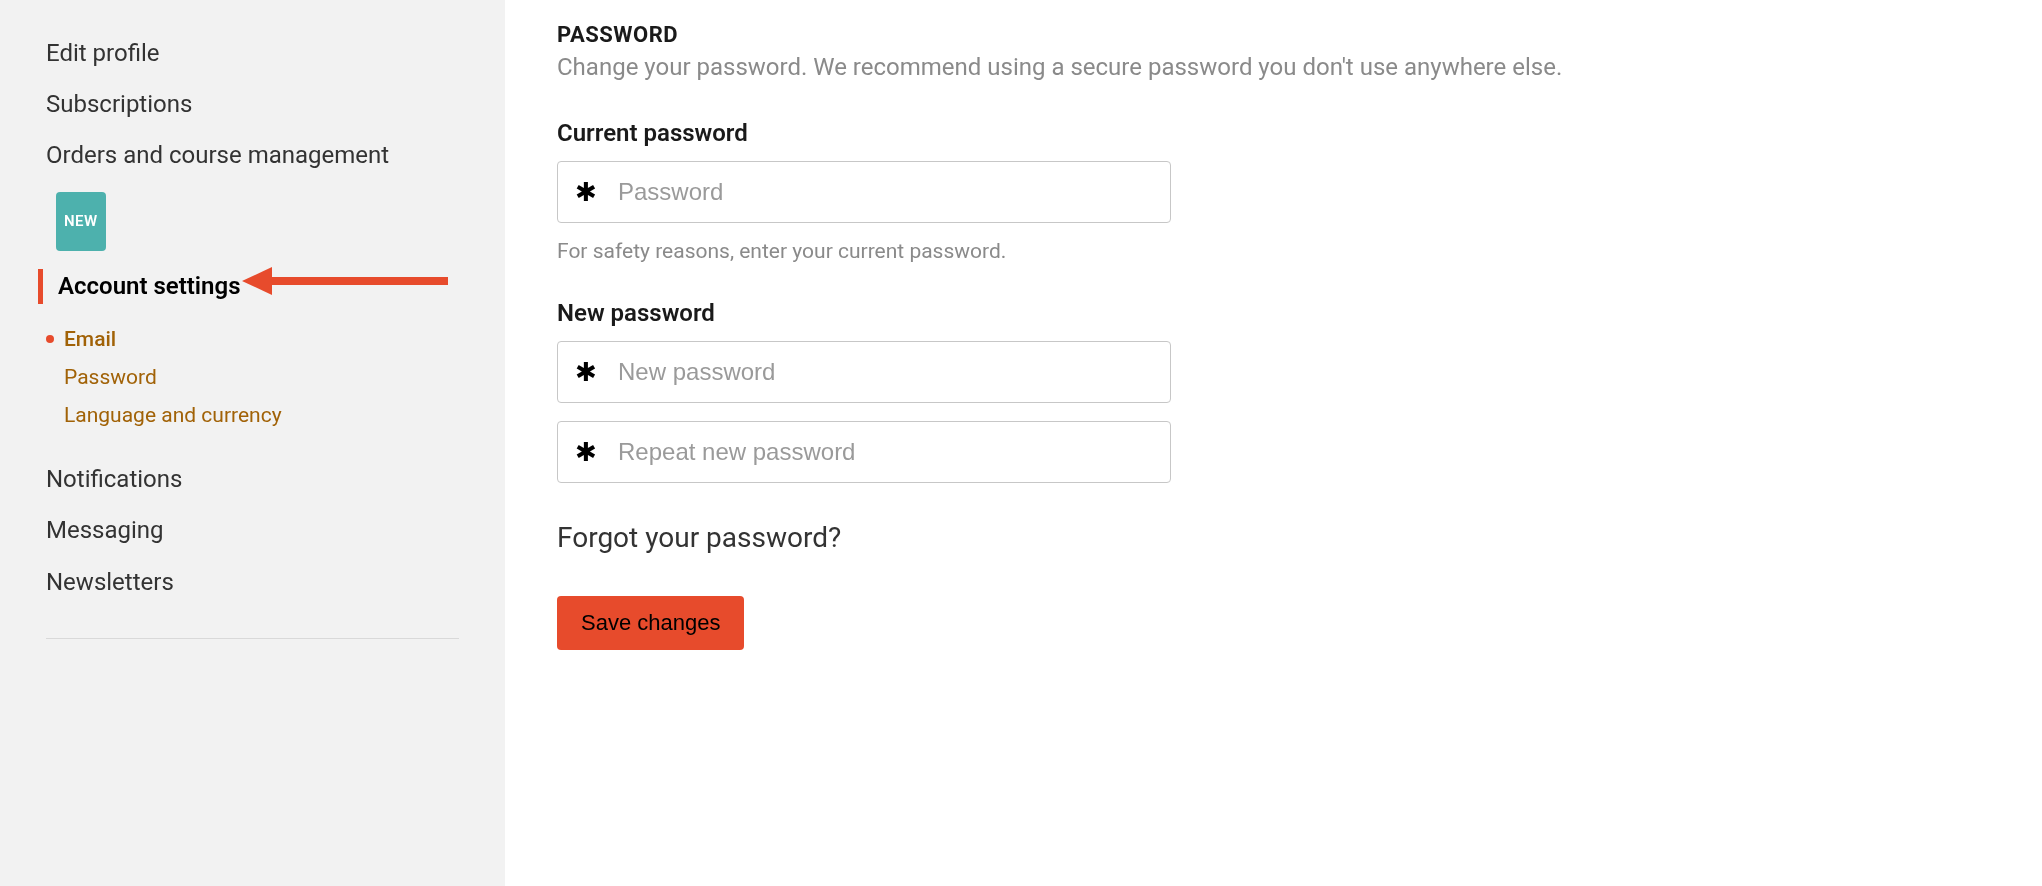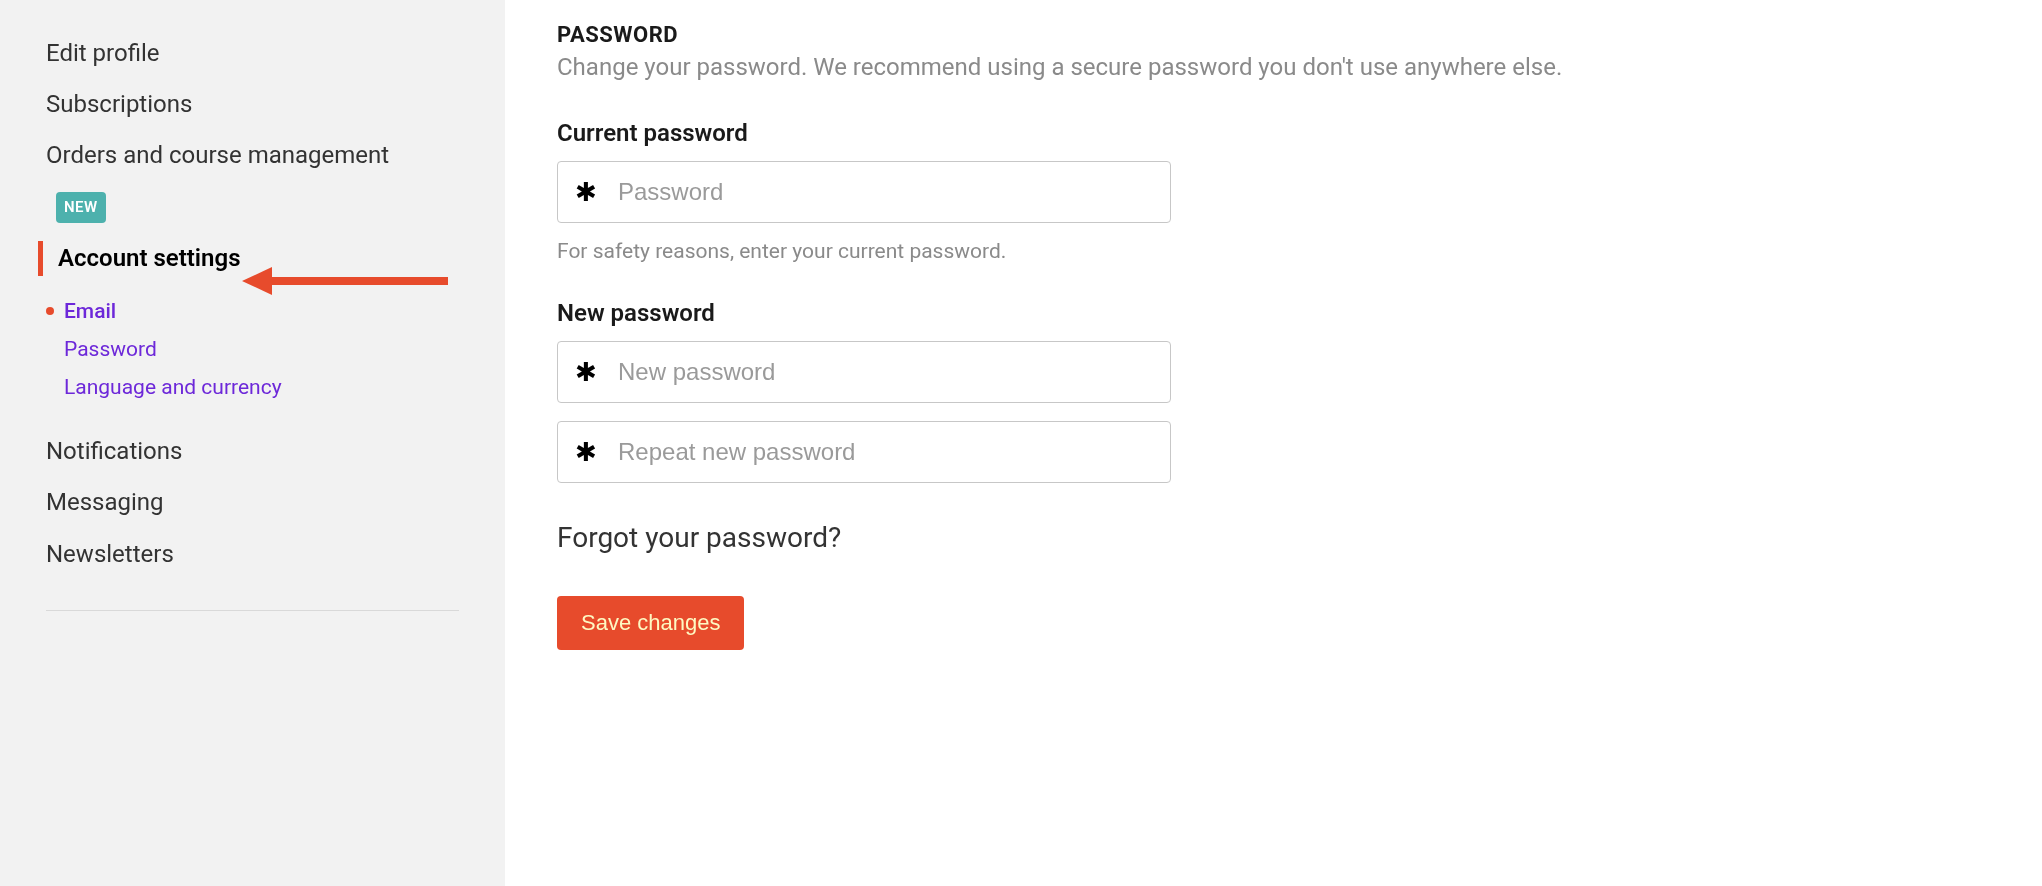--- a/index.html
+++ b/index.html
@@ -45,33 +45,33 @@
       width: 5px;
       background: #e74b2c;
     }
     .badge-new {
       display: inline-block;
       background: #4db1ad;
       color: #fff;
       font-size: 15px;
       font-weight: 600;
       letter-spacing: 0.5px;
-      padding: 6px 8px;
+      padding: 20px 8px;
       border-radius: 4px;
       margin-left: 10px;
     }
     .sub-nav {
       padding: 8px 0 20px 0;
     }
     .sub-item {
       display: flex;
       align-items: center;
       padding: 7px 0 7px 64px;
       font-size: 21px;
-      color: #6d28d9;
+      color: #a16207;
       cursor: pointer;
       position: relative;
     }
     .sub-item.current {
       font-weight: 500;
     }
     .sub-item.current::before {
       content: "";
       position: absolute;
       left: 46px;
@@ -158,21 +158,21 @@
       display: inline-block;
       font-size: 28px;
       color: #333;
       margin-top: 20px;
       margin-bottom: 42px;
       cursor: pointer;
     }
     .save-btn {
       display: inline-block;
       background: #e74b2c;
-      color: #fef9c3;
+      color: #000000;
       border: none;
       font-size: 22px;
       font-weight: 500;
       padding: 14px 24px;
       border-radius: 4px;
       cursor: pointer;
     }
   </style>
 </head>
 <body>

